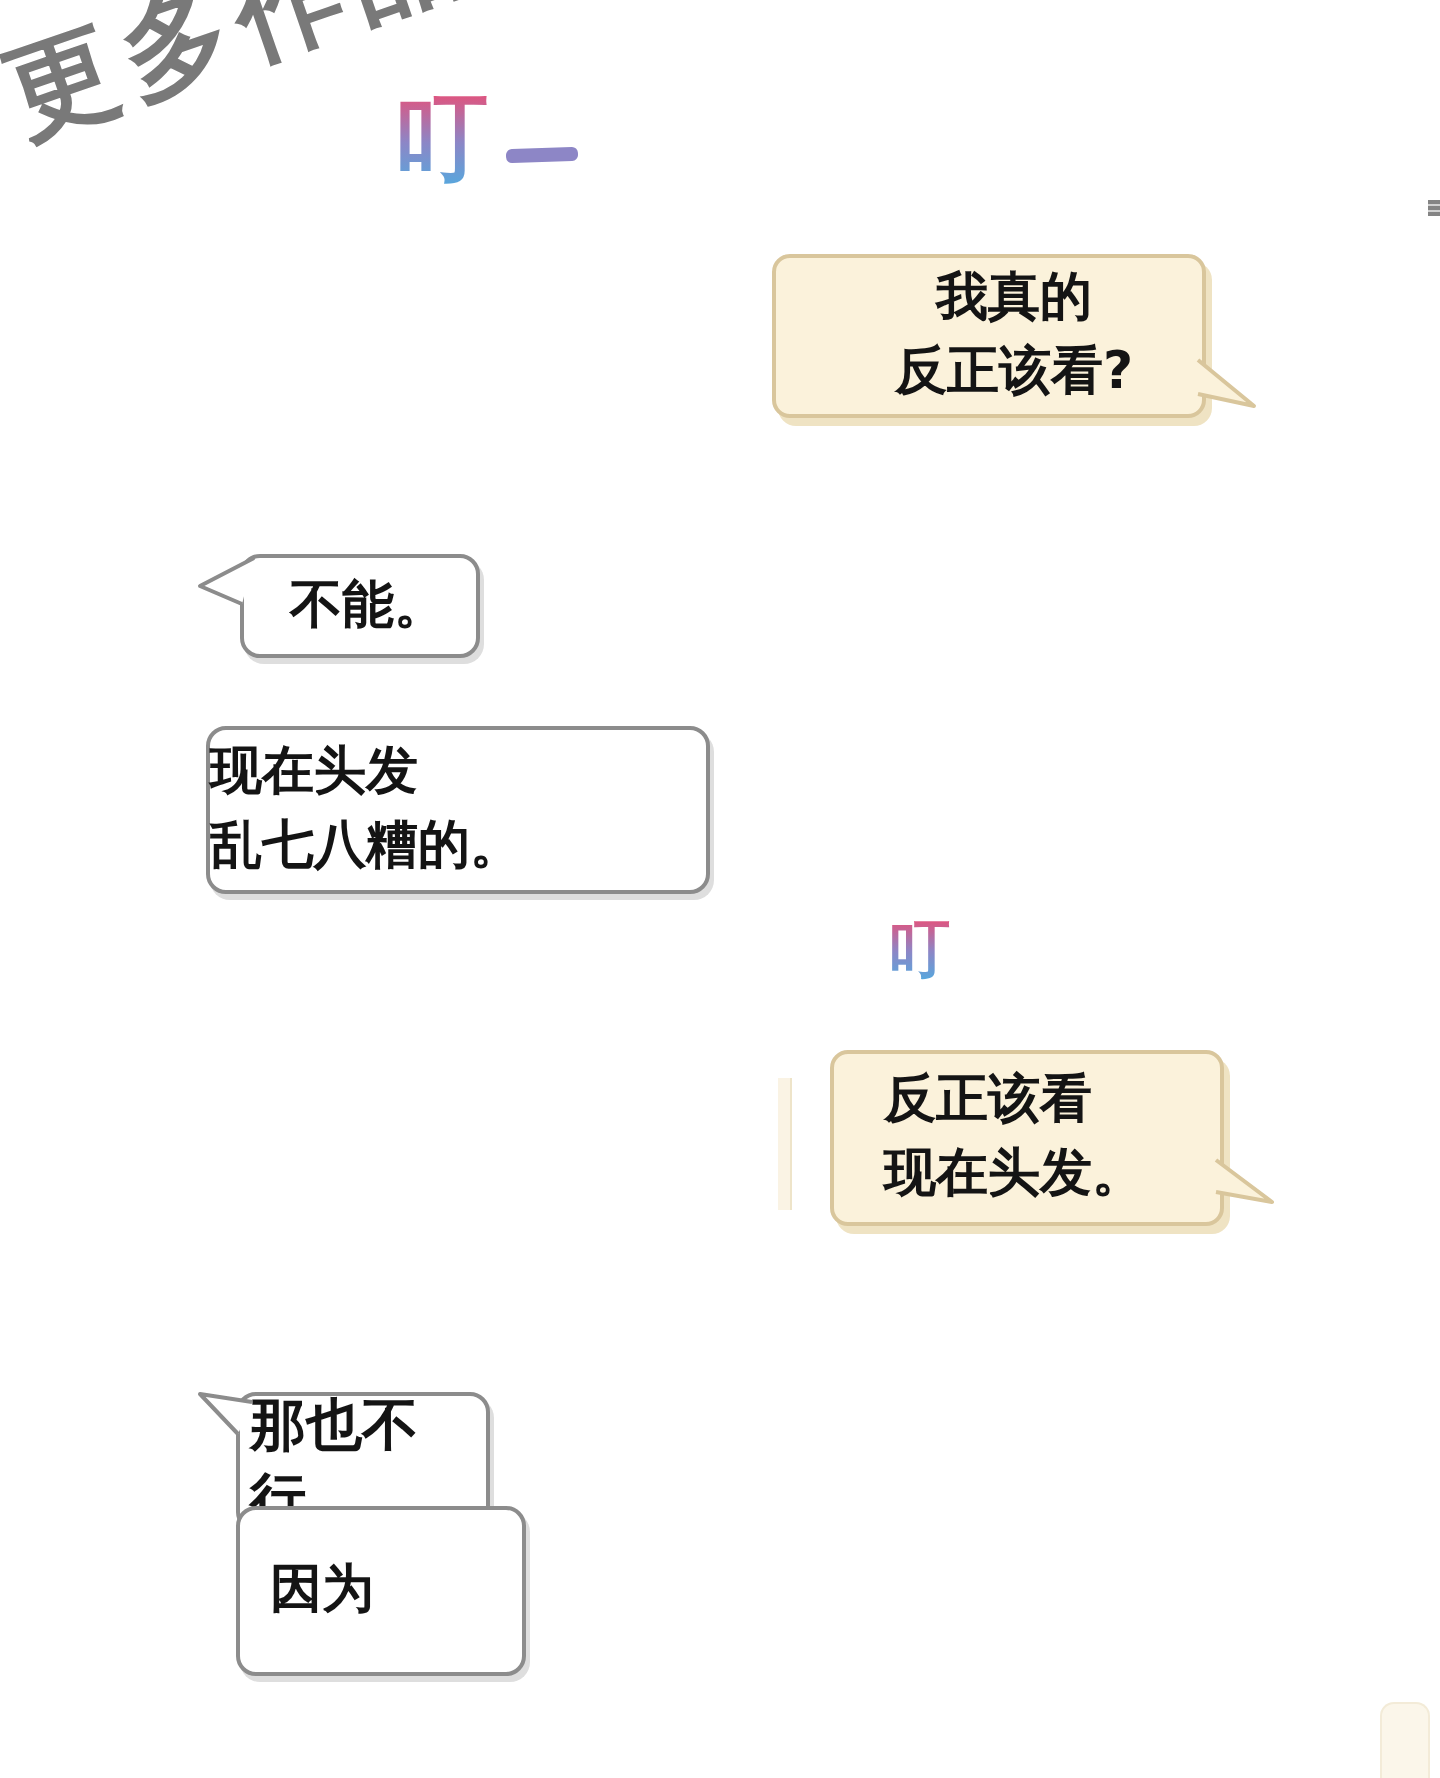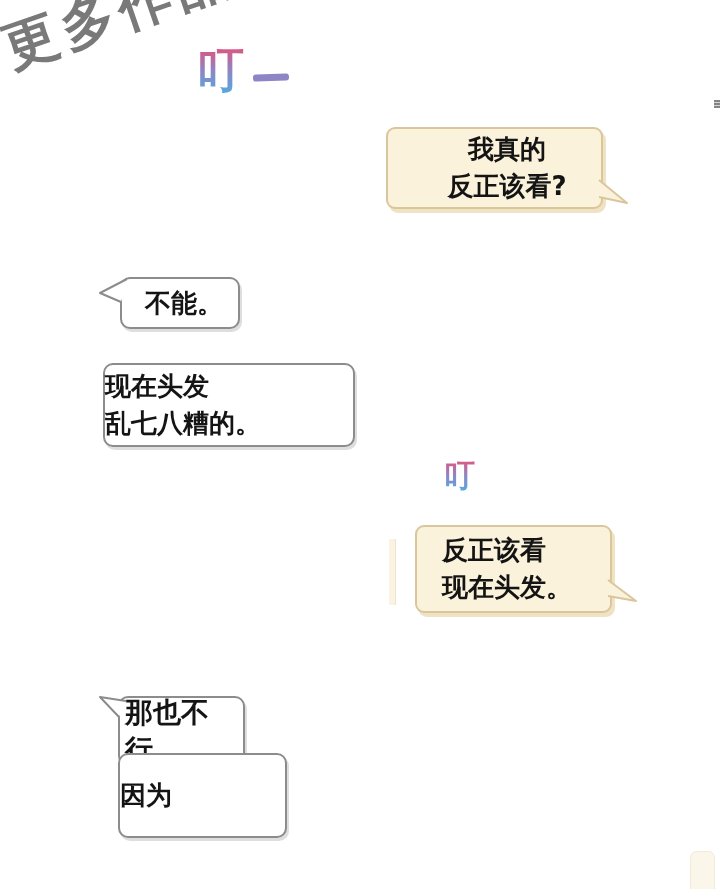--- a/index.html
+++ b/index.html
@@ -48,21 +48,21 @@
   }
   .bubble.left {
     background:#ffffff; border:2px solid #8c8c8c; border-radius:10px;
     box-shadow:2px 3px 0 #dedede;
   }
   .b-r1 { left:386px; top:127px; width:217px; height:82px; padding-left:25px;text-align:center; }
   .b-l1 { left:120px; top:277px; width:120px; height:52px; padding-left:23px; border-top-left-radius:5px; }
   .b-l2 { left:103px; top:363px; width:252px; height:84px; }
   .b-r2 { left:415px; top:525px; width:197px; height:88px; padding-left:25px; }
   .b-l3 { left:118px; top:669px; width:127px; height:70px; padding-left:5px; font-size:28px; border-top-left-radius:5px;margin-top:27px; }
-  .b-l4 { left:118px; top:753px; width:169px; height:85px; }
+  .b-l4 { left:118px; top:753px; width:145px; height:85px; padding-left:15px; }
 
   .tail { position:absolute; overflow:visible; }
   .tail-right { left:calc(100% - 4px); width:34px; height:30px; }
   .b-r1 .tail-right { top:48px; }
   .b-r2 .tail-right { top:50px; }
   .tail-left { width:30px; height:30px; }
   .b-l1 .tail-left { left:-24px; top:-3px; }
   .b-l3 .tail-left { left:-23px; top:-6px; }
 
   

